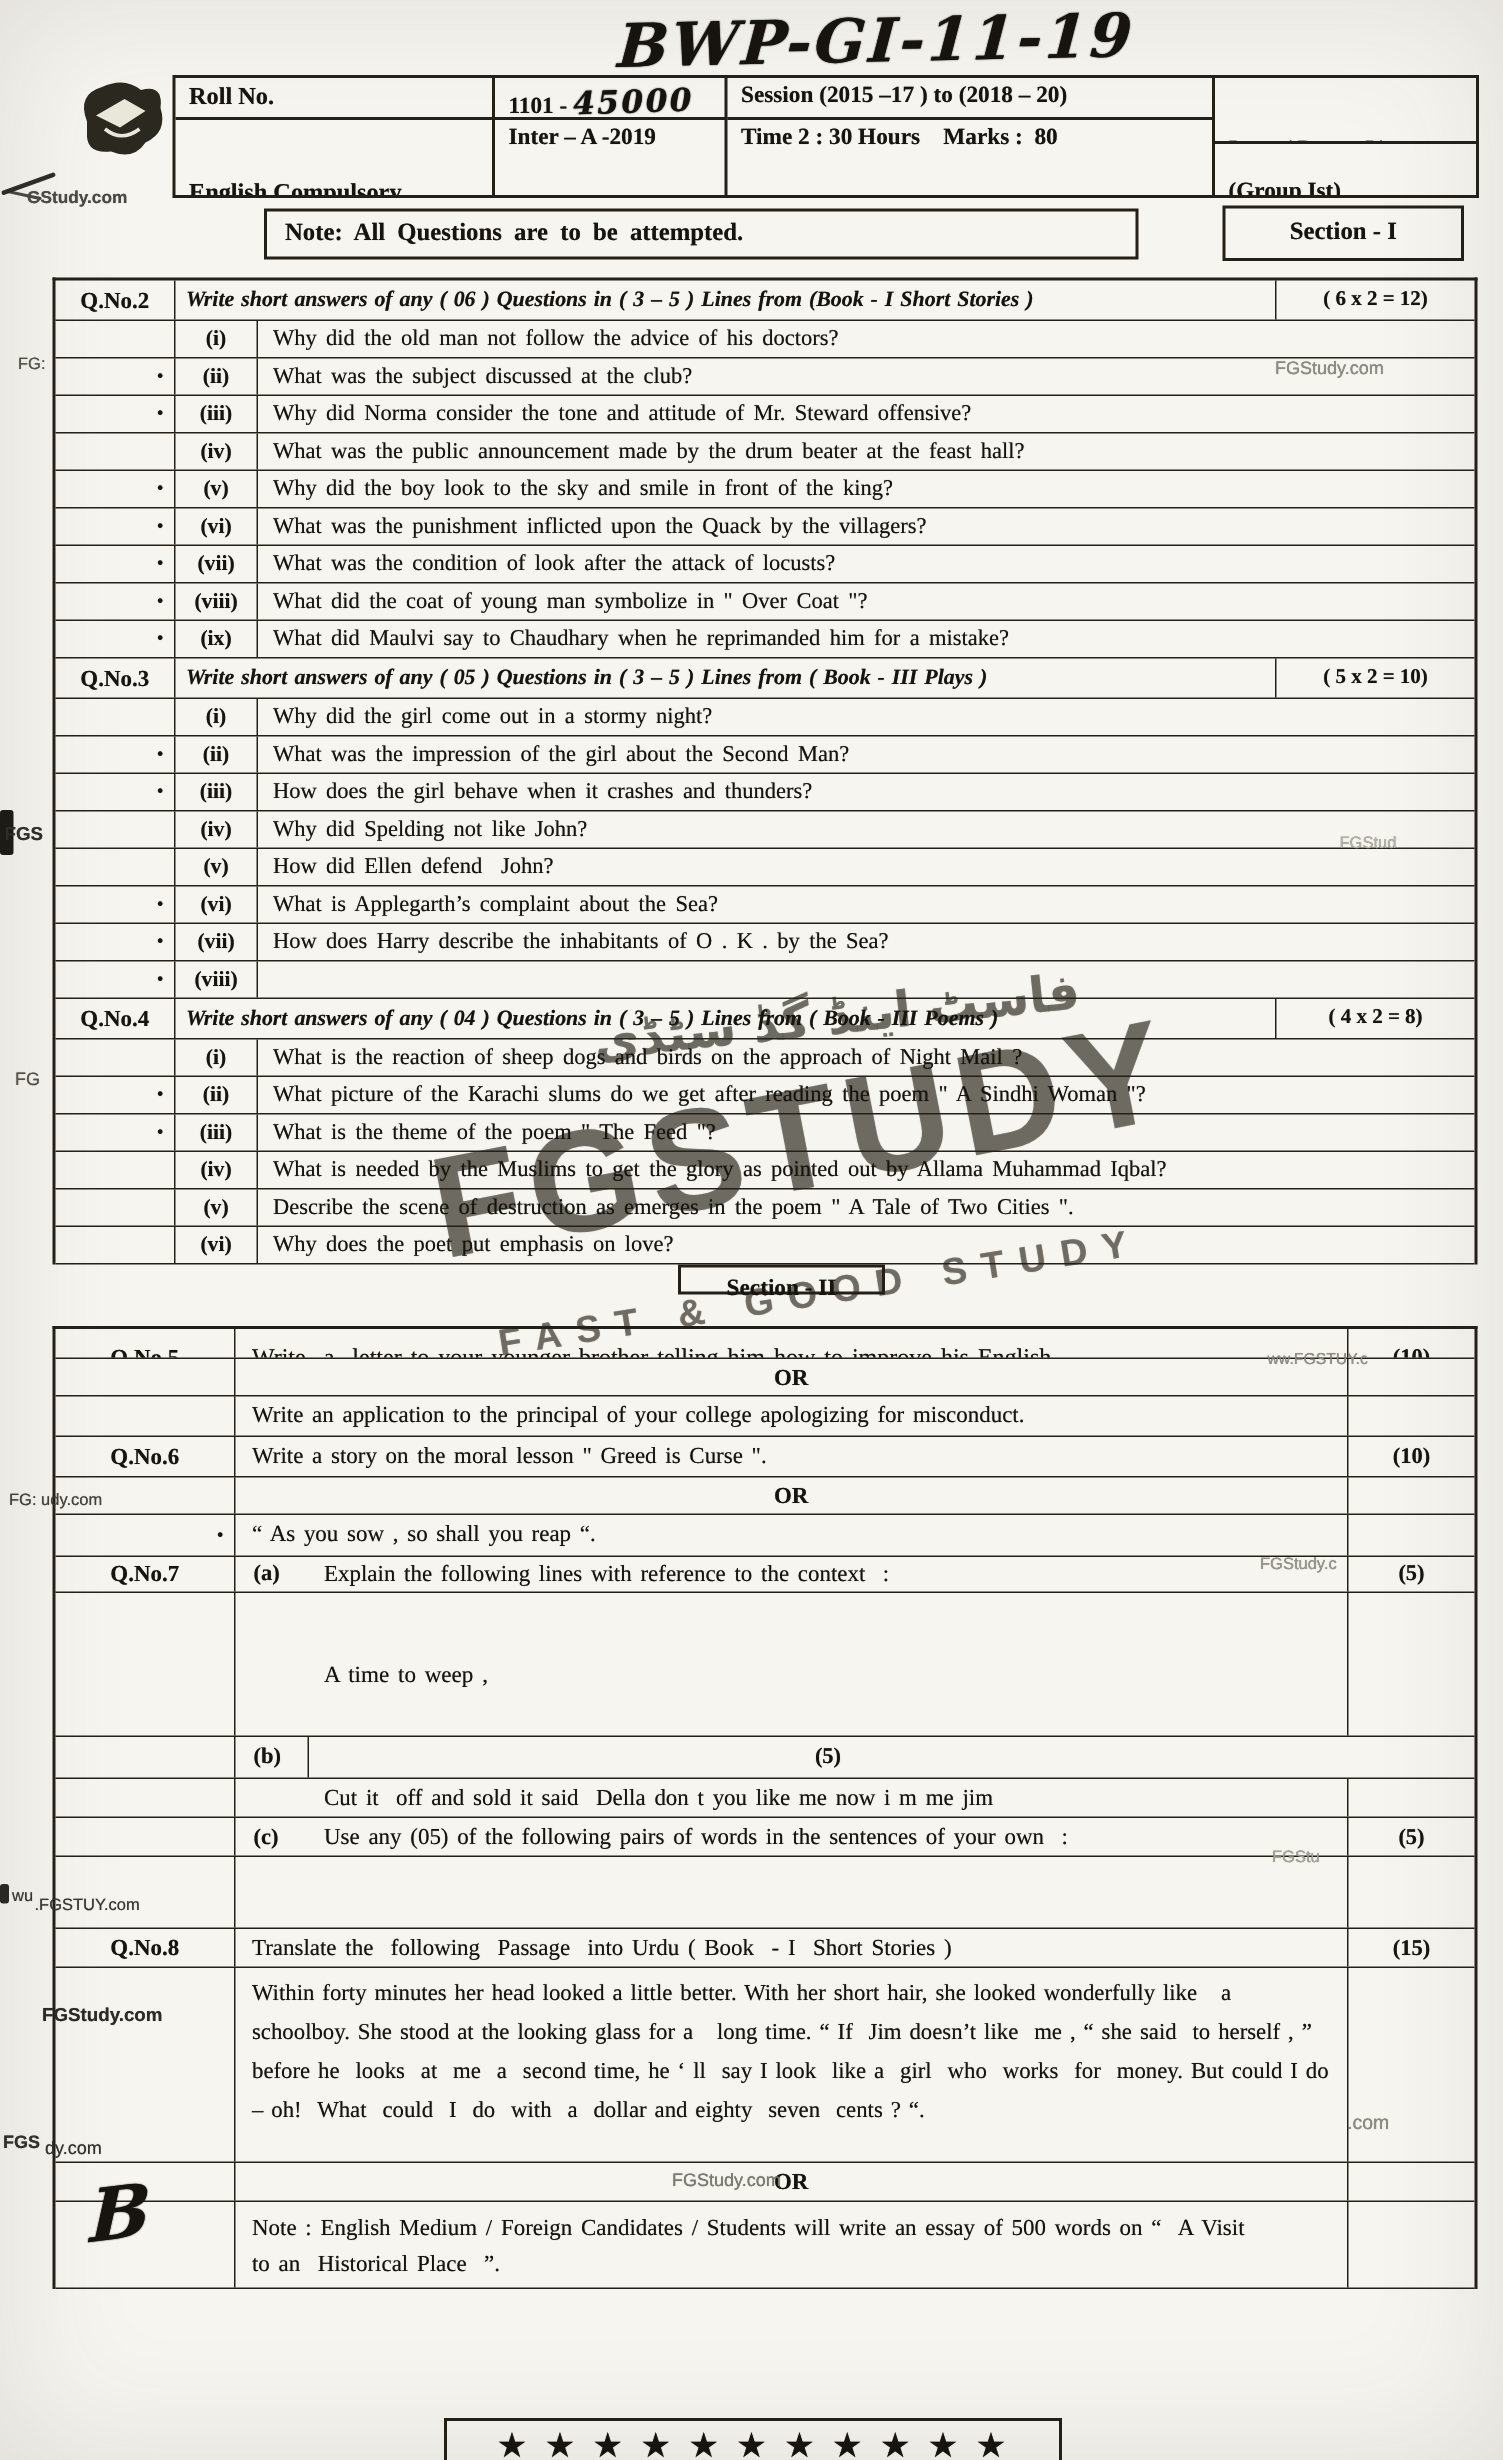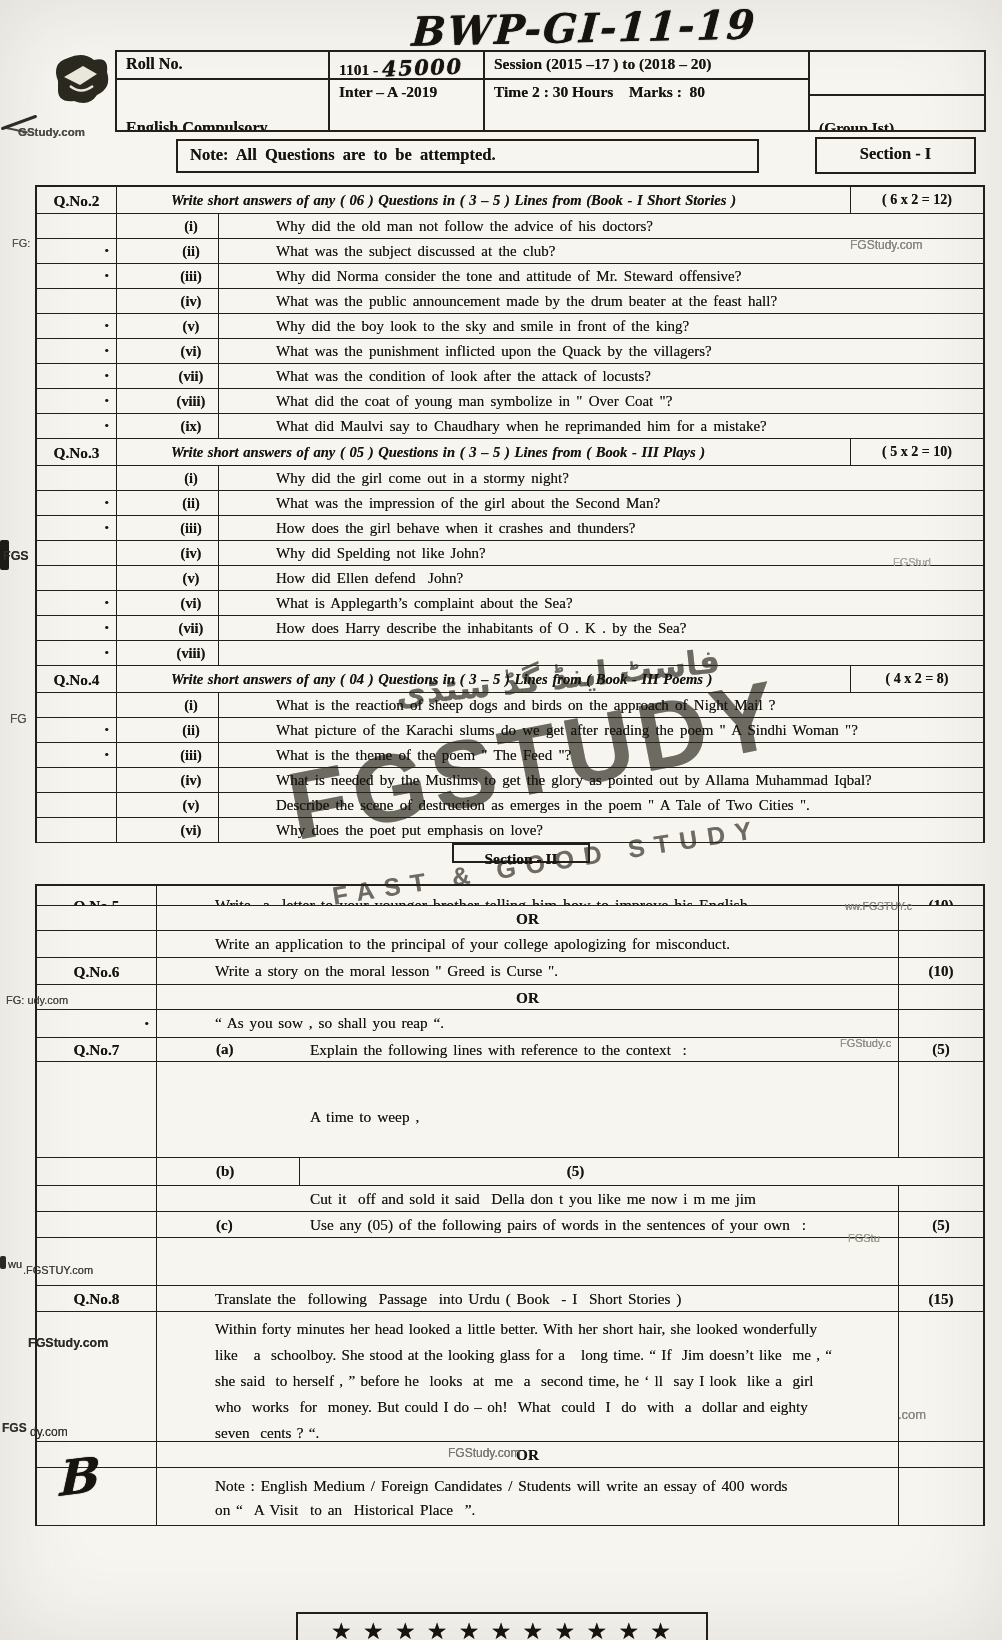--- a/index.html
+++ b/index.html
@@ -49,21 +49,21 @@
   .notebox{ position:absolute; left:176px; top:139px; width:583px; height:34px; z-index:2;
     border:2.2px solid var(--ink); font-weight:700; font-size:16.5px; word-spacing:4px; padding:4px 12px; }
   .sec1box{ position:absolute; left:815px; top:137px; width:161px; height:37px; z-index:2;
     border:2.4px solid var(--ink); font-weight:700; font-size:16.5px; text-align:center; padding-top:5px; }
   .sec2box{ position:absolute; left:452px; top:843px; width:138px; height:20px; z-index:2;
     border:2.2px solid var(--ink); font-weight:700; font-size:15.5px; text-align:center; padding-top:5px; }
   
   .tbl{ position:absolute; left:35px; width:950px; z-index:2; border:2px solid var(--ink); border-bottom:none; background:transparent; }
   .sec1{ top:185px; }
   .sec2{ top:884px; }
-  .row{ display:grid; border-bottom:1.6px solid var(--ink);gap:47px; }
+  .row{ display:grid; border-bottom:1.6px solid var(--ink); }
   .r1head{ grid-template-columns:80px 1fr 133px; height:27px; }
   .r1item{ grid-template-columns:80px 55px 1fr; height:25px; }
   .r2a{ grid-template-columns:120px 1fr 85px; }
   .r2b{ grid-template-columns:120px 48px 1fr 85px; }
   .h24{height:24px}.h25{height:25px}.h26{height:26px}.h27{height:27px}.h28{height:28px}
   .h38{height:20px}.h48{height:48px}.h58{height:58px}.h96{height:96px}.h130{height:130px}
   .cell{ padding:2px 8px; overflow:hidden; white-space:pre-wrap; line-height:1.32; position:relative; }
   .c-r{ border-right:1.6px solid var(--ink); }
   .c-l{ border-left:1.6px solid var(--ink); }
   .qno{ font-weight:700; font-size:15.3px; text-align:center; padding-top:4px; }
@@ -408,21 +408,21 @@
       <div class="cell body passage">Within forty minutes her head looked a little better. With her short hair, she looked wonderfully like   a  schoolboy. She stood at the looking glass for a   long time. “ If  Jim doesn’t like  me , “ she said  to herself , ” before he  looks  at  me  a  second time, he ‘ ll  say I look  like a  girl  who  works  for  money. But could I do – oh!  What  could  I  do  with  a  dollar and eighty  seven  cents ? “.</div>
       <div class="cell marks2 c-l"></div>
     </div>
     <div class="row r2a h26">
       <div class="cell c-r"></div>
       <div class="cell body or">OR</div>
       <div class="cell marks2 c-l"></div>
     </div>
     <div class="row r2a h58">
       <div class="cell c-r"></div>
-      <div class="cell body notetext">Note : English Medium / Foreign Candidates / Students will write an essay of 400 words on “  A Visit  to an  Historical Place  ”.</div>
+      <div class="cell body notetext">Note : English Medium / Foreign Candidates / Students will write an essay of 500 words on “  A Visit  to an  Historical Place  ”.</div>
       <div class="cell marks2 c-l"></div>
     </div>
   </div>
 
   <div class="hwB">B</div>
 
   <div class="starbox">★ ★ ★ ★ ★ ★ ★ ★ ★ ★ ★</div>
 
   <div class="wm wm-logoc">GStudy.com</div>
   <div class="wm wm-a">FG:</div>

